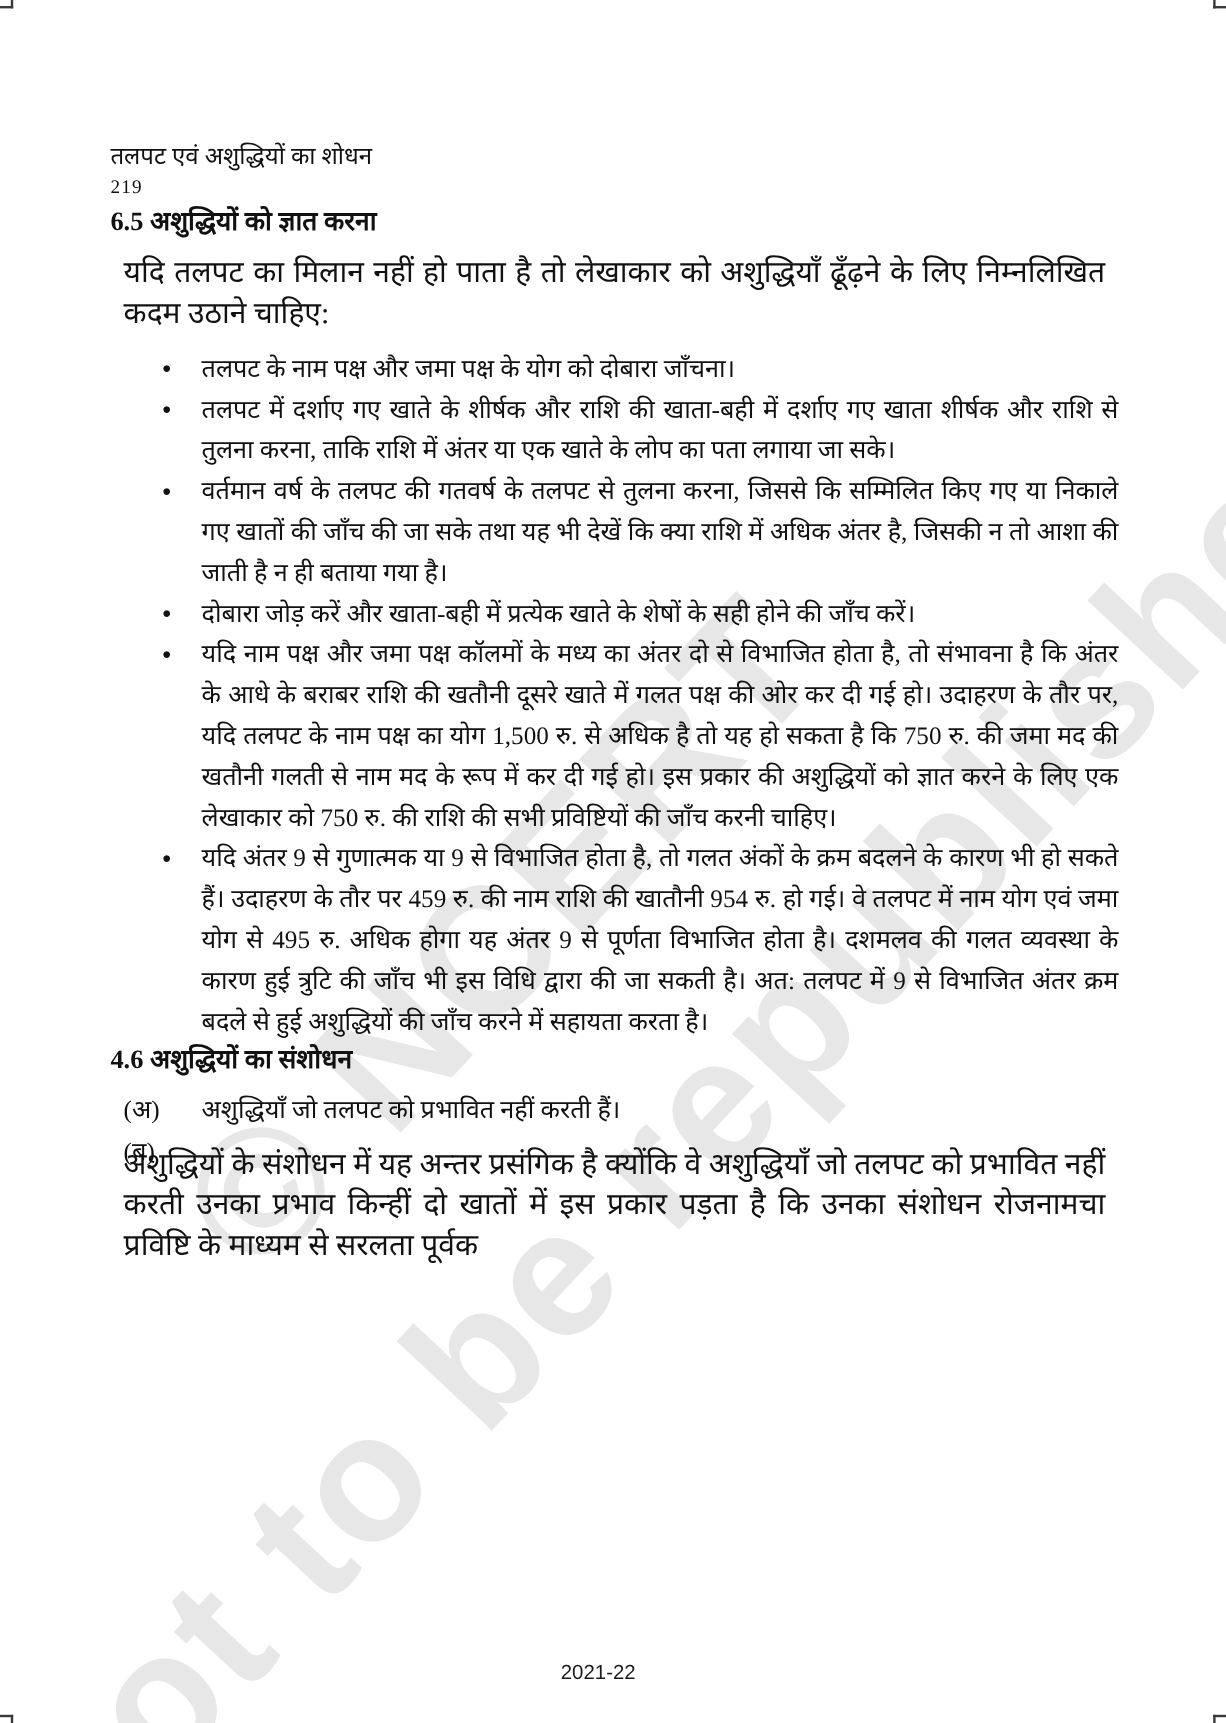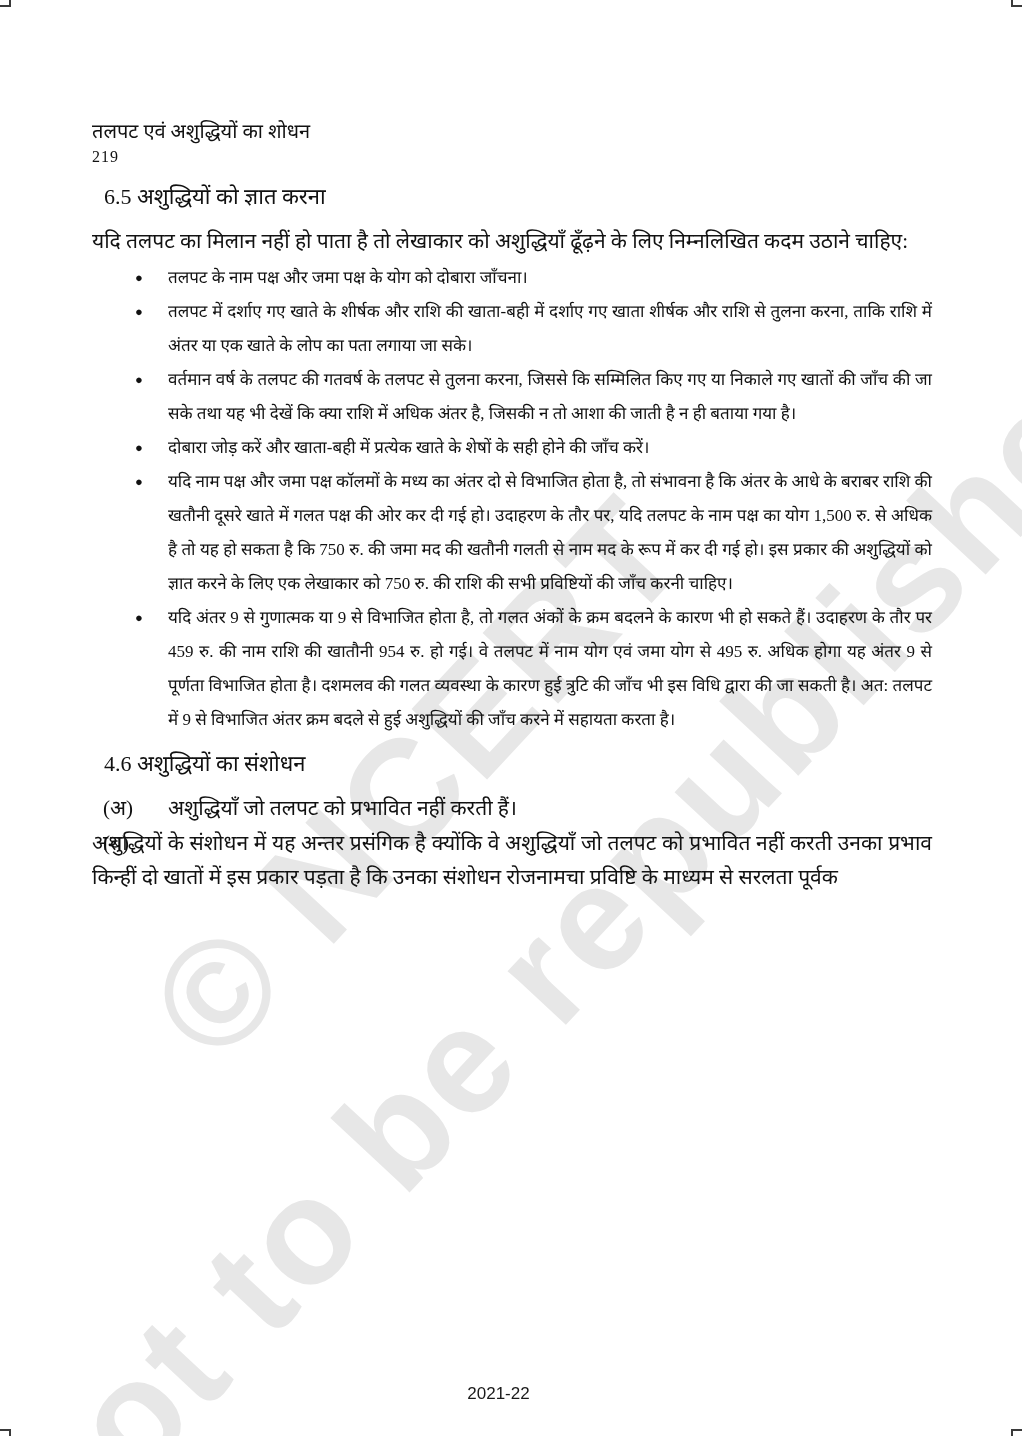--- a/index.html
+++ b/index.html
@@ -49,45 +49,45 @@
     display: flex;
     justify-content: space-between;
     align-items: baseline;
     font-size: 20px;
     line-height: 26px;
     flex-direction: column;
   }
   .running-head .pageno { font-size: 16px; letter-spacing: 1px; }
   h2.section-heading {
     font-size: 22px;
-    font-weight: normal;
-    margin: 12px;
+    font-weight: bold;
+    margin: 0;
     padding: 0;
     line-height: 30px;
   }
   .h-65 { margin-top: 26px; }
   .h-66 { margin-top: 22px; }
   p.body-text {
-    font-size: 21px;
+    font-size: 25px;
     line-height: 34px;
     text-align: justify;
-    margin: 0;
+    margin: 11px;
   }
   .intro-65 { margin-top: 12px; }
   .intro-66 { margin-top: 14px; }
   .closing { margin-top: 12px; }
   ul.bullet-list {
     list-style: none;
     margin: 3px 0 0 0;
     padding: 0;
   }
   ul.bullet-list li {
     position: relative;
     padding-left: 76px;
-    font-size: 17px;
+    font-size: 21px;
     line-height: 34px;
     text-align: justify;
   }
   ul.bullet-list li::before {
     content: "\25CF";
     position: absolute;
     left: 43px;
     top: 0;
     font-size: 13px;
     line-height: 34px;

